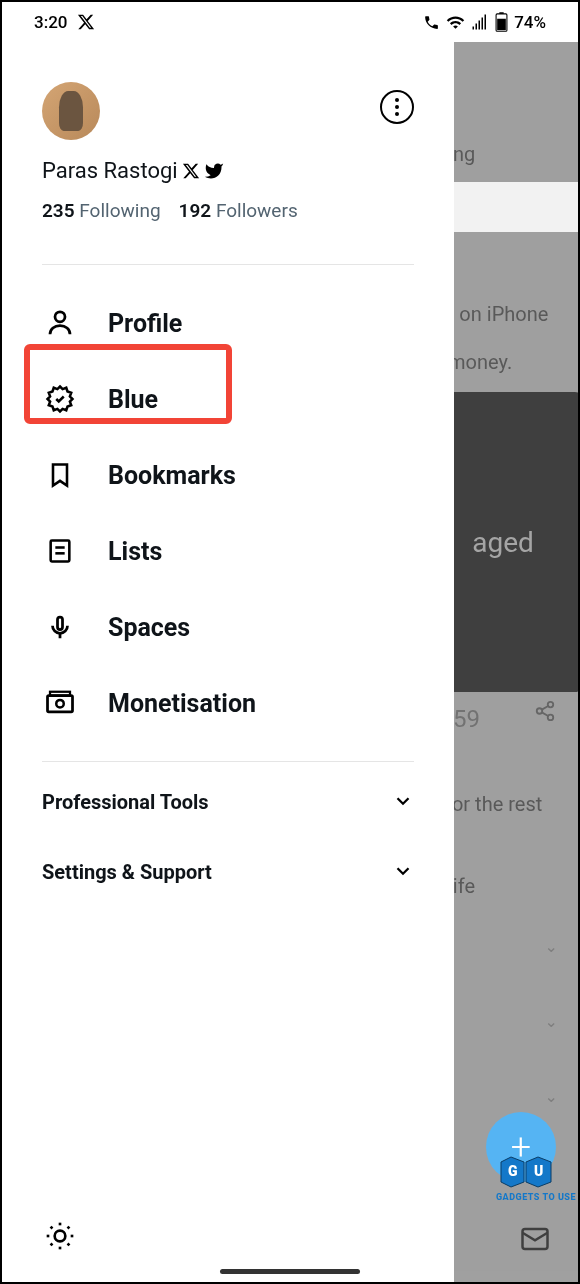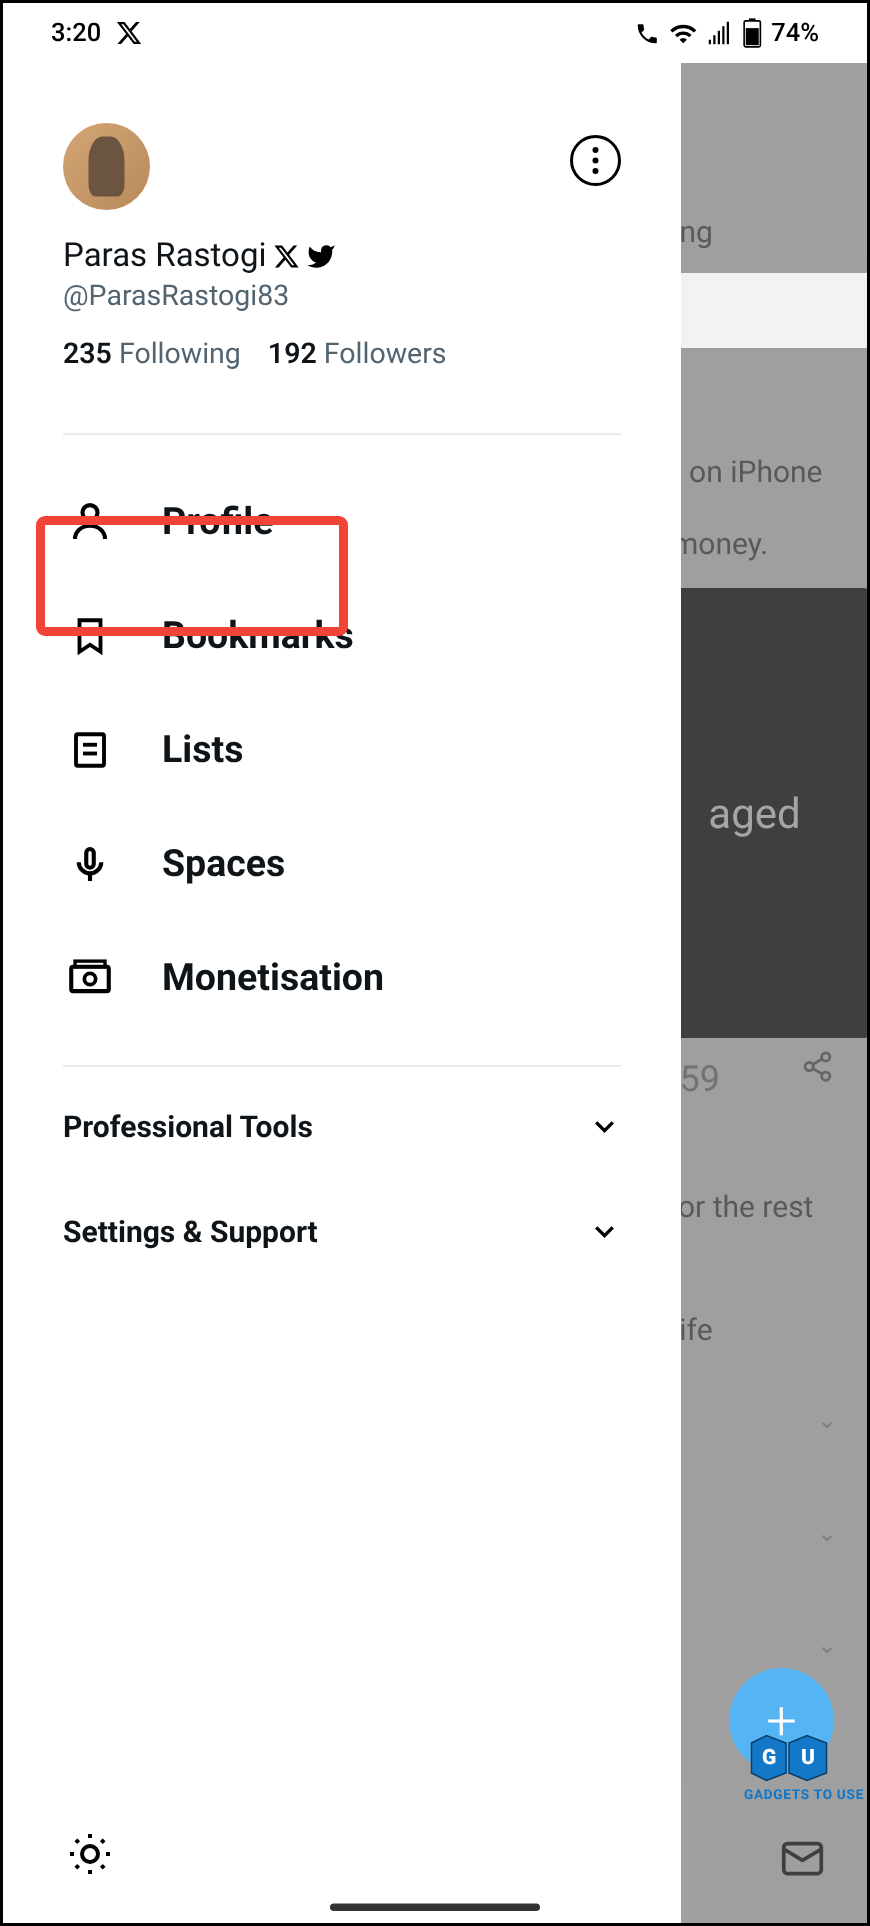--- a/index.html
+++ b/index.html
@@ -200,21 +200,21 @@
       top: 302px;
       width: 208px;
       height: 80px;
       border: 6px solid #f24436;
       border-radius: 6px;
       z-index: 5;
       pointer-events: none;
     }
     .section {
       display: flex;
-      align-items: center;
+      align-items: flex-start;
       justify-content: space-between;
       padding: 18px 40px;
       font-size: 20px;
       font-weight: 700;
       color: #0f1419;
     }
     .section-spacer {
       height: 10px;
     }
     .bottom-icons {
@@ -342,21 +342,20 @@
         <svg width="18" height="18" viewBox="0 0 24 24">
             <path fill="#000" d="M18.244 2.25h3.308l-7.227 8.26 8.502 11.24H16.17l-5.214-6.817L4.99 21.75H1.68l7.73-8.835L1.254 2.25H8.08l4.713 6.231zm-1.161 17.52h1.833L7.084 4.126H5.117z"></path>
           </svg>
       </span>
       <span>
         <svg width="20" height="20" viewBox="0 0 24 24">
             <path fill="#000" d="M23 3a10.9 10.9 0 01-3.14 1.53 4.48 4.48 0 00-7.86 3v1A10.66 10.66 0 013 4s-4 9 5 13a11.64 11.64 0 01-7 2c9 5 20 0 20-11.5a4.5 4.5 0 00-.08-.83A7.72 7.72 0 0023 3z"></path>
           </svg>
       </span>
     </div>
-    <div class="handle">@ParasRastogi83</div>
     <div class="follow-stats">
       <div>
         <span class="num">235</span>
         <span class="lbl">Following</span>
       </div>
       <div>
         <span class="num">192</span>
         <span class="lbl">Followers</span>
       </div>
     </div>
@@ -368,20 +367,29 @@
 
   <div class="menu">
     <div class="menu-item">
       <span class="icon-wrap">
         <svg width="30" height="30" viewBox="0 0 24 24">
             <circle cx="12" cy="7" r="4" fill="none" stroke="#000" stroke-width="2.2"></circle>
             <path d="M4 21c0-4 3.5-7 8-7s8 3 8 7" fill="none" stroke="#000" stroke-width="2.2"></path>
           </svg>
       </span>
       <span>Profile</span>
+    </div>
+    <div class="menu-item">
+      <span class="icon-wrap">
+        <svg width="30" height="30" viewBox="0 0 24 24">
+            <path d="M12 2l2.1 2.1L17 3l1 3 3 1-1.1 2.9L22 12l-2.1 2.1L21 17l-3 1-1 3-2.9-1.1L12 22l-2.1-2.1L7 21l-1-3-3-1 1.1-2.9L2 12l2.1-2.1L3 7l3-1 1-3 2.9 1.1z" fill="none" stroke="#000" stroke-width="2"></path>
+            <path d="M9 12l2 2 4-4" fill="none" stroke="#000" stroke-width="2"></path>
+          </svg>
+      </span>
+      <span>Blue</span>
     </div>
     <div class="menu-item">
       <span class="icon-wrap">
         <svg width="28" height="28" viewBox="0 0 24 24">
             <path d="M6 3h12v18l-6-4-6 4z" fill="none" stroke="#000" stroke-width="2.2"></path>
           </svg>
       </span>
       <span>Bookmarks</span>
     </div>
     <div class="menu-item">

